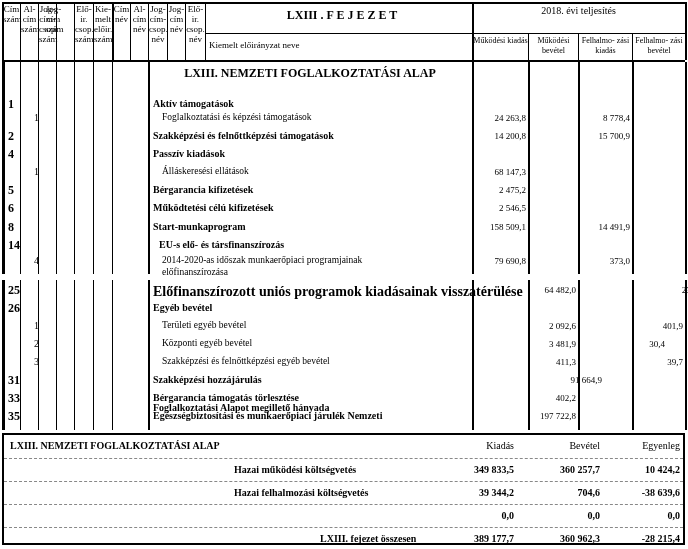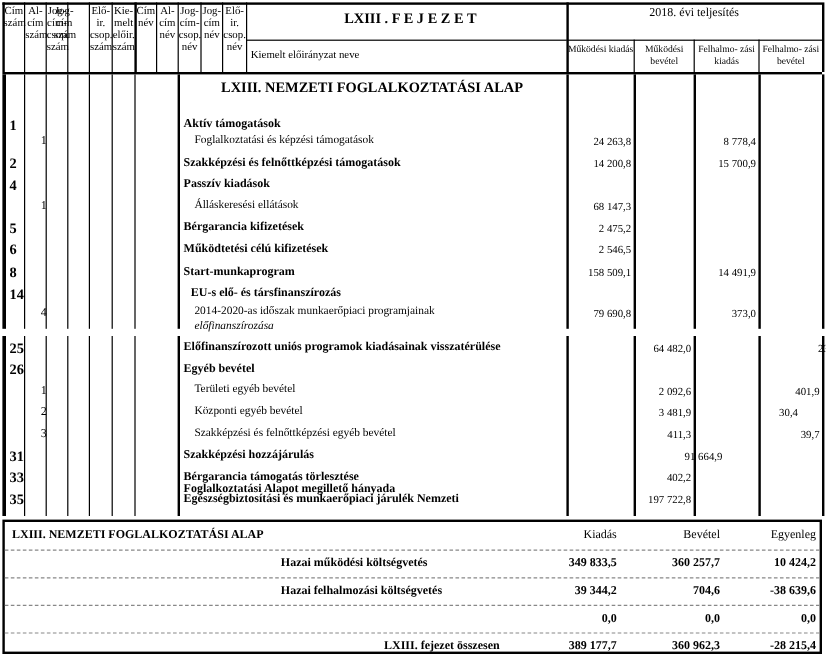--- a/index.html
+++ b/index.html
@@ -113,25 +113,25 @@
     <div class="cell b" style="left:153px;top:202px;font-size:10px;">Működtetési célú kifizetések</div>
     <div class="num" style="left:472px;top:203px;width:54px;">2 546,5</div>
     <div class="code" style="left:8px;top:220px;">8</div>
     <div class="cell b" style="left:153px;top:221px;font-size:10px;">Start-munkaprogram</div>
     <div class="num" style="left:472px;top:222px;width:54px;">158 509,1</div>
     <div class="num" style="left:578px;top:222px;width:52px;">14 491,9</div>
     <div class="code" style="left:8px;top:238px;">14</div>
     <div class="cell b" style="left:159px;top:239px;font-size:10px;text-align:center;">EU-s elő- és társfinanszírozás</div>
     <div class="sub" style="left:34px;top:255px;">4</div>
     <div class="cell" style="left:162px;top:255px;font-size:9.5px;">2014-2020-as időszak munkaerőpiaci programjainak</div>
-    <div class="cell" style="left:162px;top:267px;font-size:9.5px;font-style:italic;">előfinanszírozása</div>
+    <div class="cell" style="left:162px;top:267px;font-size:9.5px;">előfinanszírozása</div>
     <div class="num" style="left:472px;top:256px;width:54px;">79 690,8</div>
     <div class="num" style="left:578px;top:256px;width:52px;">373,0</div>
     <div class="code" style="left:8px;top:283px;">25</div>
-    <div class="cell b" style="left:153px;top:284px;font-size:10px;">Előfinanszírozott uniós programok kiadásainak visszatérülése</div>
+    <div class="cell b" style="left:153px;top:284px;font-size:14px;">Előfinanszírozott uniós programok kiadásainak visszatérülése</div>
     <div class="num" style="left:528px;top:285px;width:48px;">64 482,0</div>
     <div class="num" style="left:632px;top:285px;width:70px;">232,6</div>
     <div class="code" style="left:8px;top:301px;">26</div>
     <div class="cell b" style="left:153px;top:302px;font-size:10px;">Egyéb bevétel</div>
     <div class="sub" style="left:34px;top:320px;">1</div>
     <div class="cell" style="left:162px;top:320px;font-size:9.5px;">Területi egyéb bevétel</div>
     <div class="num" style="left:528px;top:321px;width:48px;">2 092,6</div>
     <div class="num" style="left:632px;top:321px;width:51px;">401,9</div>
     <div class="sub" style="left:34px;top:338px;">2</div>
     <div class="cell" style="left:162px;top:338px;font-size:9.5px;">Központi egyéb bevétel</div>

